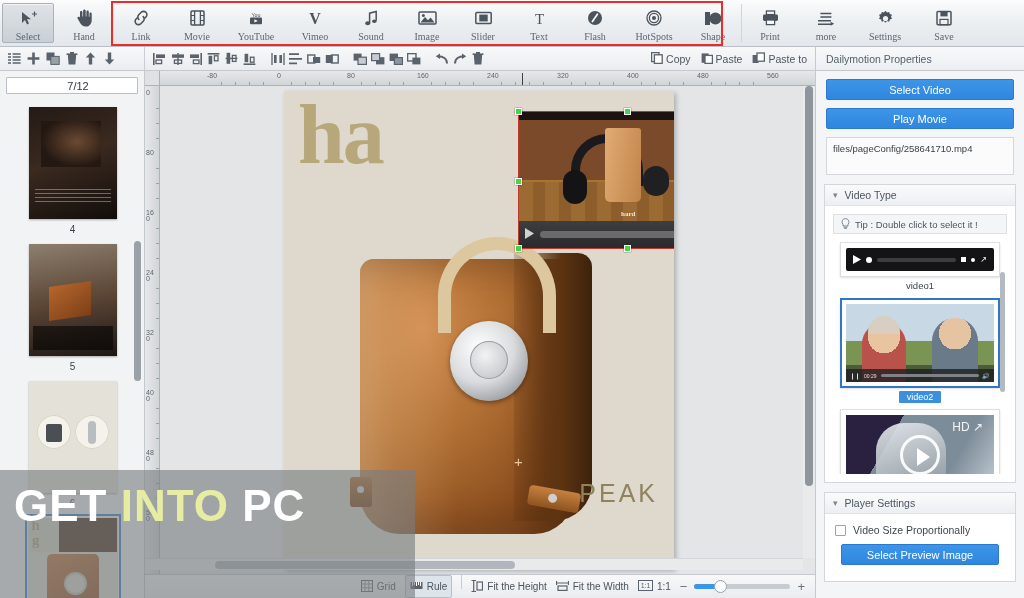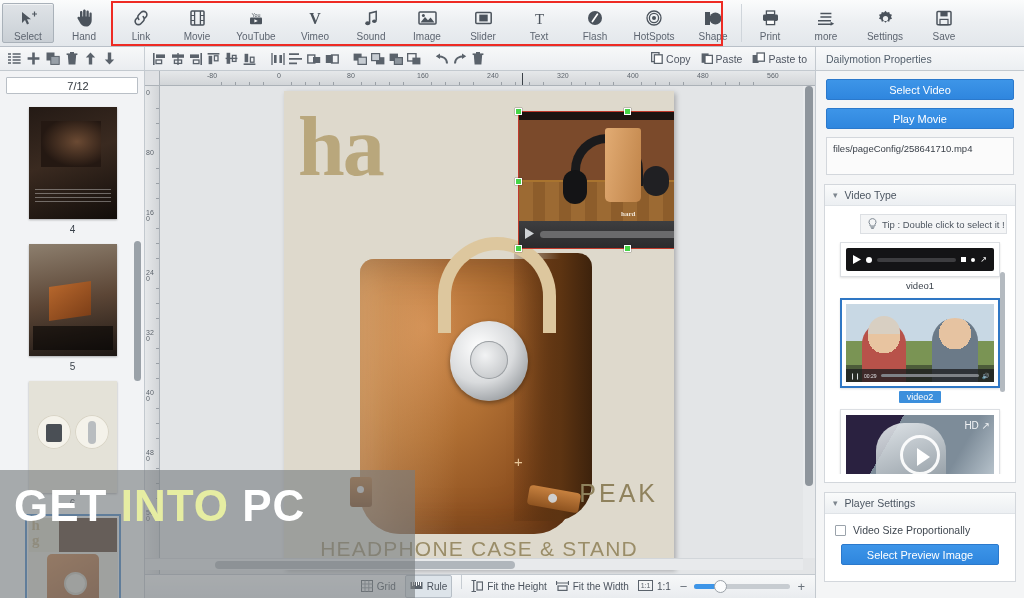--- a/index.html
+++ b/index.html
@@ -23,21 +23,21 @@
   }
   .tb-group{ display:flex; align-items:stretch; }
   .tb-sep{ width:1px; background:#cfd5db; margin:4px 0; }
   .tb-btn{
     width:56px; display:flex; flex-direction:column; align-items:center;
     justify-content:center; gap:2px; cursor:default; position:relative;
     padding-top:3px;
   }
   .tb-btn.wide{ width:62px; }
   .tb-btn .ic{ height:21px; display:flex; align-items:center; justify-content:center; }
-  .tb-btn .lb{ font-size:10px; color:#5d6570; line-height:11px; white-space:nowrap;}
+  .tb-btn .lb{ font-size:10px; color:#5d6570; line-height:11px; white-space:nowrap;font-family:Liberation Serif, serif;}
   .tb-btn.sel{
     background:linear-gradient(180deg,#dfe3e7,#c9cfd5);
     border:1px solid #a9b1b9; border-radius:2px; margin:3px 2px;
     width:52px;
     box-shadow:inset 0 1px 0 rgba(255,255,255,.6);
   }
   .redbox{
     position:absolute; left:111px; top:1px; width:612px; height:45px;
     border:2px solid #ee2b24; pointer-events:none; z-index:8;
   }
@@ -127,21 +127,21 @@
   .minorv{ position:absolute; height:1px; width:3px; background:#9aa0a6; left:11px; }
   .vcursor{ position:absolute; top:2px; width:1px; height:12px; background:#3b4147; }
 
   .stage{ position:absolute; left:15px; top:15px; width:655px; height:488px; overflow:hidden;}
   .page{
     position:absolute; left:124px; top:5px; width:390px; height:478px;
     background:#ded9cc; box-shadow:2px 2px 5px rgba(0,0,0,.25);
     overflow:hidden;
   }
   .page-bigtype{
-    position:absolute; left:14px; top:20px; font-family:"Liberation Serif",serif;
+    position:absolute; left:14px; top:8px; font-family:"Liberation Serif",serif;
     font-size:84px; font-weight:bold; color:#b9a77c; line-height:72px;
     letter-spacing:-2px;
   }
   .bag-photo{
     position:absolute; left:58px; top:148px; width:250px; height:310px;
   }
   .bag-body{
     position:absolute; left:18px; top:20px; width:214px; height:275px;
     background:
       radial-gradient(ellipse at 30% 25%, #d08b4e 0%, #b06f33 38%, #8c4f1f 72%, #6b3a14 100%);
@@ -241,21 +241,21 @@
   .sect-h{
     height:21px; background:linear-gradient(180deg,#fafbfb,#eceff2);
     border-bottom:1px solid #dfe3e7; display:flex; align-items:center;
     gap:7px; padding-left:8px; font-size:10.5px; color:#4b5561;
   }
   .chev{ font-size:9px; color:#7d858e; }
   .sect-b{ padding:8px; position:relative; }
   .tip{
     height:20px; background:#f4f5f6; border:1px solid #dcdfe3;
     display:flex; align-items:center; gap:5px; padding-left:7px;
-    font-size:9.5px; color:#4d555f; margin-bottom:8px;margin-left:27px;
+    font-size:9.5px; color:#4d555f; margin-bottom:8px;
   }
   .vcard{
     width:160px; margin:0 auto 2px auto; background:#fff;
     border:1px solid #dcdfe3; padding:5px; box-shadow:0 1px 2px rgba(0,0,0,.12);
   }
   .vcard.sel{ border:2px solid #2f77c4; padding:4px; }
   .vlabel{ text-align:center; font-size:9.5px; color:#3c434c; margin:3px 0 7px 0;}
   .vlabel.badge{ }
   .vlabel.badge span{
     background:#3c8fdc; color:#fff; border-radius:1px; padding:1px 8px; font-size:9px;
@@ -265,21 +265,21 @@
   .vt2{ height:78px; background:linear-gradient(180deg,#c8d8e4 0 48%,#7a9454 48% 78%,#4c5c3a 78% 100%); position:relative; overflow:hidden;}
   .vt2 .kidA{position:absolute;left:16px;top:18px;width:44px;height:60px;background:radial-gradient(circle at 50% 26%,#e8c4a0 0 32%,#b8524a 32%);border-radius:22px 22px 0 0;}
   .vt2 .kidA:before{content:"";position:absolute;left:6px;top:-6px;width:32px;height:18px;background:#d8cfc2;border-radius:16px 16px 0 0;}
   .vt2 .kidB{position:absolute;right:16px;top:14px;width:46px;height:64px;background:radial-gradient(circle at 50% 24%,#e6c3a1 0 30%,#6b7a88 30%);border-radius:23px 23px 0 0;}
   .vt2 .ctl{position:absolute;left:0;bottom:0;width:100%;height:13px;background:rgba(30,30,32,.78);display:flex;align-items:center;gap:4px;padding:0 4px;}
   .vt2 .ctl .tr{flex:1;height:3px;background:#7e8287;border-radius:2px;}
   .vt3{ height:78px; background:linear-gradient(120deg,#2a2140 0 30%,#7d8c99 30% 70%,#c3ced6 100%); position:relative; overflow:hidden;}
   .vt3 .fig{position:absolute;left:30px;top:8px;width:70px;height:70px;background:linear-gradient(160deg,#e9edf0,#8a949c);border-radius:28px 28px 0 0;opacity:.9;}
   .vt3 .pl{position:absolute;left:54px;top:20px;width:40px;height:40px;border:3px solid rgba(255,255,255,.92);border-radius:50%;}
   .vt3 .pl:after{content:"";position:absolute;left:14px;top:10px;border-left:13px solid #fff;border-top:9px solid transparent;border-bottom:9px solid transparent;}
-  .vt3 .ic2{position:absolute;right:4px;top:5px;color:#fff;font-size:10px;opacity:.9;}
+  .vt3 .ic2{position:absolute;right:11px;top:5px;color:#fff;font-size:12px;opacity:.9;}
   .vlist{ max-height:232px; overflow:hidden; position:relative;}
   .vscroll{position:absolute;right:2px;top:30px;width:5px;height:120px;background:#b4bac0;border-radius:3px;}
   .cbrow{ display:flex; align-items:center; gap:7px; font-size:10.5px; color:#3f4750; margin:2px 0 8px 2px;}
   .cbox{ width:11px; height:11px; border:1px solid #9ba3ab; background:#fff; border-radius:1px;}
 
   
   .status{
     position:absolute; left:145px; top:574px; width:670px; height:24px;
     background:linear-gradient(180deg,#f7f8f9,#e9ecef); border-top:1px solid #c3c9cf;
     display:flex; justify-content:flex-end; gap:9px; padding-right:10px;
@@ -811,21 +811,20 @@
           <div class="bag-body"></div>
           <div class="bag-dark"></div>
           <div class="hp-band"></div>
           <div class="hp-cup"></div>
           <div class="strap"></div>
           <div class="tab-l"></div>
           <div class="plus">+</div>
         </div>
 
         <div class="peak">PEAK</div>
-        <div class="subtitle">HEADPHONE CASE &amp; STAND</div>
 
         <div class="vobj">
           <div class="vpic">
             <div class="wood"></div>
             <div class="band"></div>
             <div class="cupL"></div>
             <div class="case"></div>
             <div class="cupR"></div>
             <div class="logo">hard</div>
           </div>

